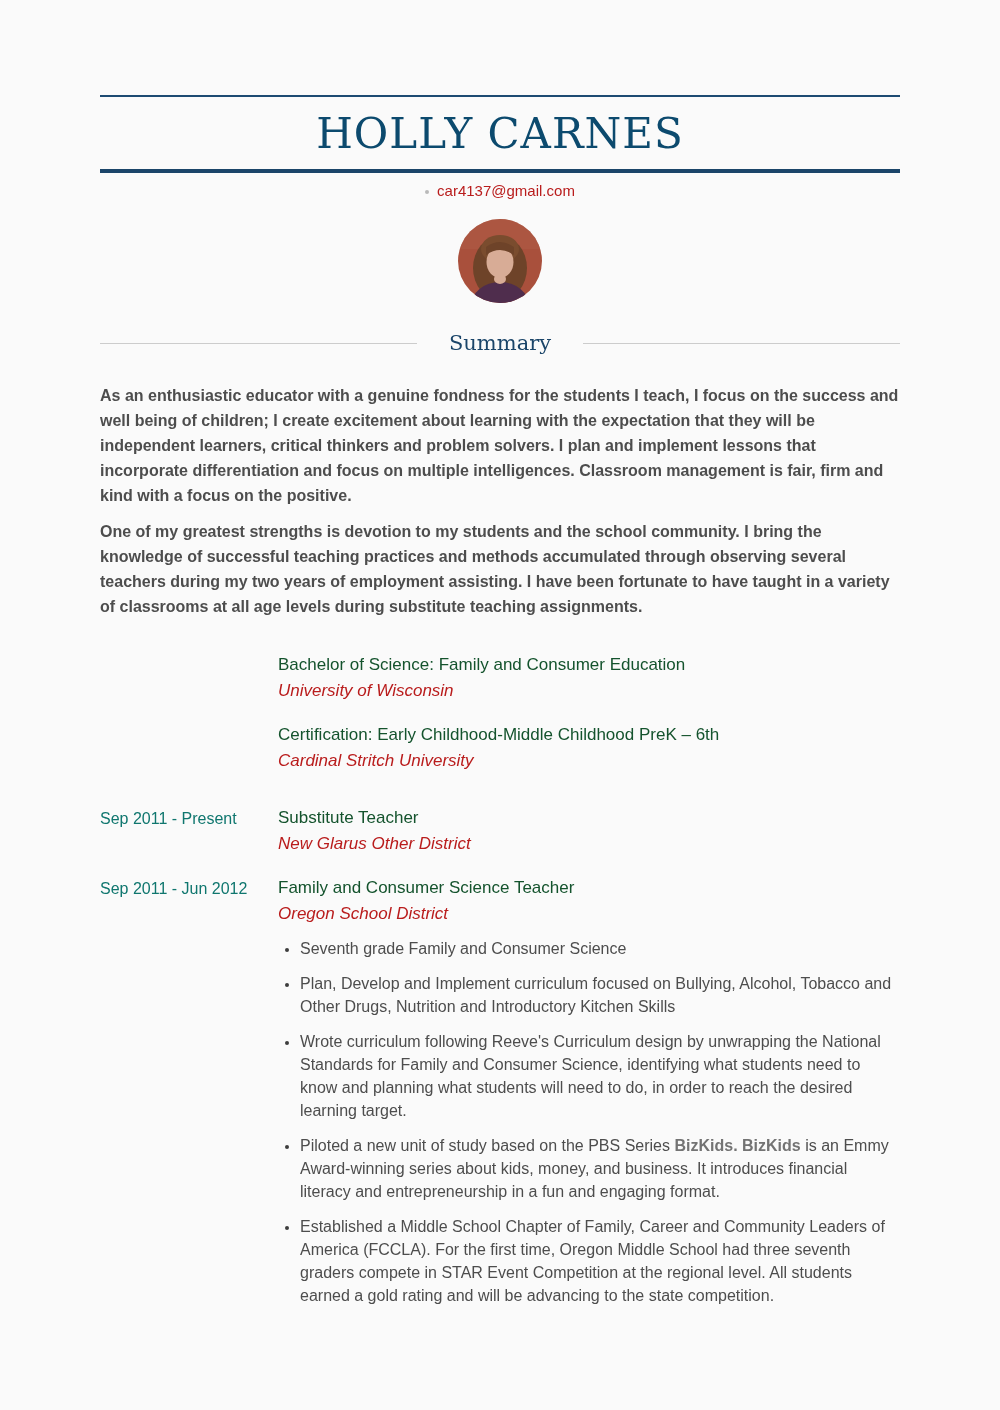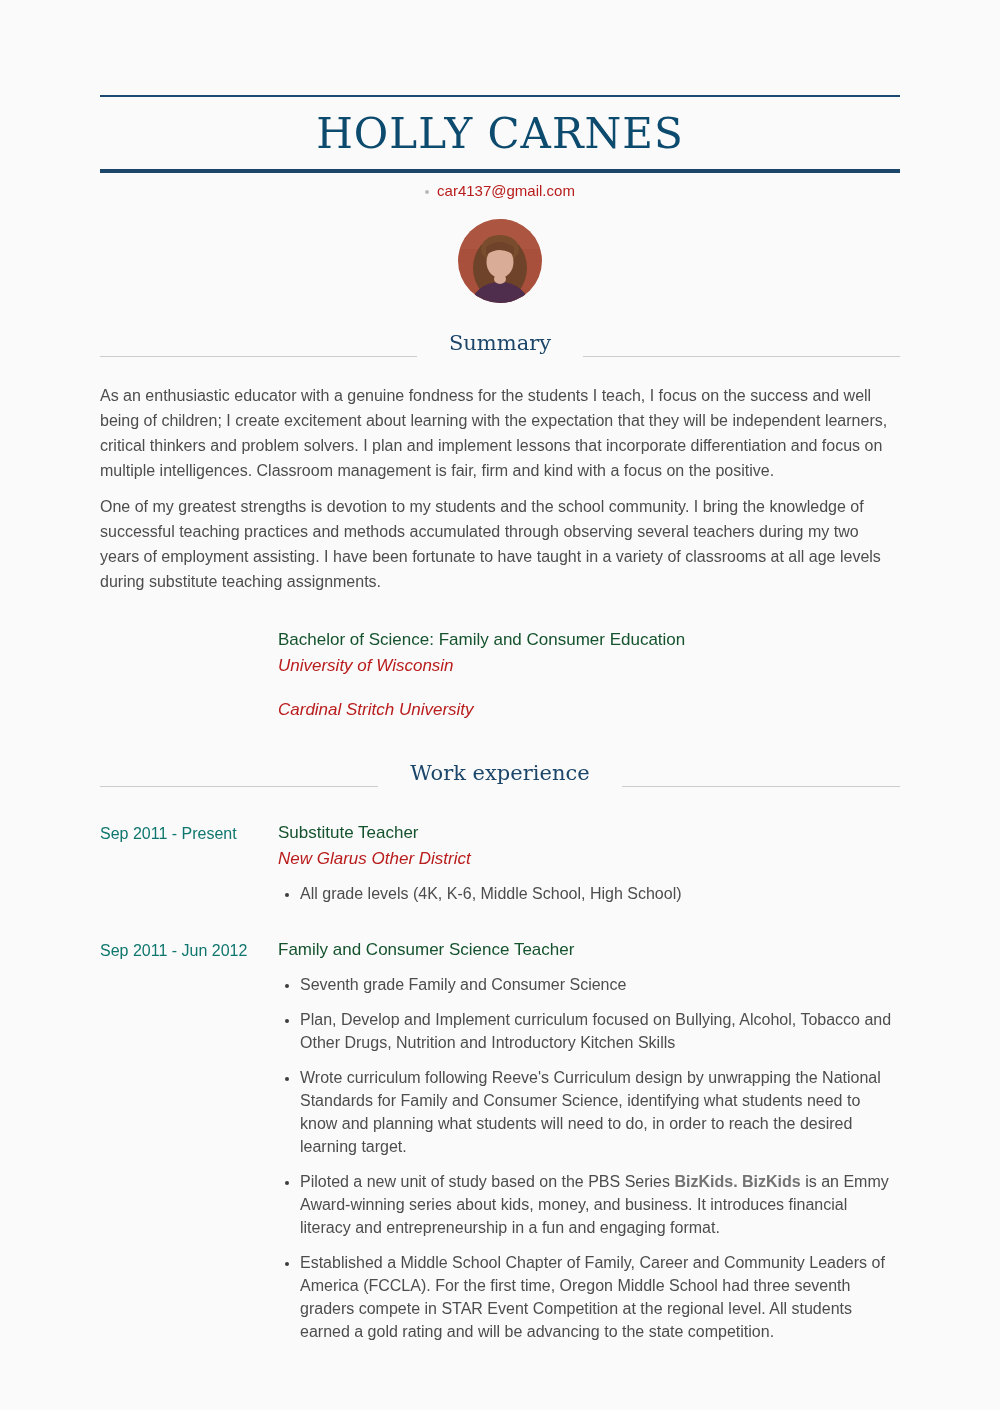--- a/index.html
+++ b/index.html
@@ -37,37 +37,37 @@
     width: 4px; height: 4px; border-radius: 50%;
     background: #b9b9b9;
     vertical-align: middle;
     margin-right: 8px;
   }
   .email-link { color: #b91c1c; text-decoration: none; }
 
   .photo-wrap { margin-top: 20px; text-align: center; line-height: 0; }
 
   .sec-head {
-    display: flex; align-items: flex-end; gap: 32px;
+    display: flex; align-items: center; gap: 32px;
   }
   .sec-head .line { flex: 1; height: 1px; background: #cccccc; }
   .sec-head h2 {
     font-family: "DejaVu Serif", serif;
     font-weight: normal;
     font-size: 21px;
     line-height: 28px;
     color: #1b4569;
     margin: 0;
     white-space: nowrap;
   }
   .sec-head.summary-head { margin-top: 26px; }
   .sec-head.education-head { margin-top: 30px; }
   .sec-head.work-head { margin-top: 38px; }
 
-  .paras { margin-top: 26px; }
+  .paras { margin-top: 26px; font-weight: bold; }
   .paras p { margin: 0 0 11px; font-size: 16px; line-height: 25px; color: #4d4d4d; }
 
   .edu-entries { margin-top: 34px; margin-left: 178px; }
   .edu-entry { margin-bottom: 21px; }
 
   .entry-title { font-size: 17px; color: #14532d; line-height: 23px; }
   .institution {
     font-style: italic;
     font-size: 17px;
     color: #b91c1c;
@@ -143,45 +143,39 @@
     <p>One of my greatest strengths is devotion to my students and the school community.  I bring the knowledge of successful teaching practices and methods accumulated through observing several teachers during my two years of employment assisting.  I have been fortunate to have taught in a variety of classrooms at all age levels during substitute teaching assignments.</p>
   </div>
 
 
   <div class="edu-entries">
       <div class="edu-entry">
         <div class="entry-title">Bachelor of Science: Family and Consumer Education</div>
         <div class="institution">University of Wisconsin</div>
       </div>
       <div class="edu-entry">
+        <div class="entry-title">Certification: Early Childhood-Middle Childhood PreK – 6th</div>
         <div class="institution">Cardinal Stritch University</div>
       </div>
     </div>
 
-  <div class="sec-head work-head">
-    <span class="line"></span>
-    <h2>Work experience</h2>
-    <span class="line"></span>
-  </div>
 
   <div class="work-entries">
       <div class="work-entry">
         <div class="dates">Sep 2011 - Present</div>
         <div class="entry-body">
           <div class="entry-title">Substitute Teacher</div>
           <div class="institution">New Glarus Other District</div>
-          <ul class="bullets">
-            <li><span>All grade levels (4K, K-6, Middle School, High School)</span></li>
-          </ul>
         </div>
       </div>
       <div class="work-entry">
         <div class="dates">Sep 2011 - Jun 2012</div>
         <div class="entry-body">
           <div class="entry-title">Family and Consumer Science Teacher</div>
+          <div class="institution">Oregon School District</div>
           <ul class="bullets">
             <li><span>Seventh grade Family and Consumer Science</span></li>
             <li><span>Plan, Develop and Implement curriculum focused on Bullying, Alcohol, Tobacco and Other Drugs, Nutrition and Introductory Kitchen Skills</span></li>
             <li><span>Wrote curriculum following Reeve's Curriculum design by unwrapping the National Standards for Family and Consumer Science, identifying what students need to know and planning what students will need to do, in order to reach the desired learning target.</span></li>
             <li><span>Piloted a new unit of study based on the PBS Series </span><span class="bold">BizKids.  BizKids</span><span> is an Emmy Award-winning series about kids, money, and business.  It introduces financial literacy and entrepreneurship in a fun and engaging format.</span></li>
             <li><span>Established a Middle School Chapter of Family, Career and Community Leaders of America (FCCLA).  For the first time, Oregon Middle School had three seventh graders compete in STAR Event Competition at the regional level.  All students earned a gold rating and will be advancing to the state competition.</span></li>
           </ul>
         </div>
       </div>
     </div>

